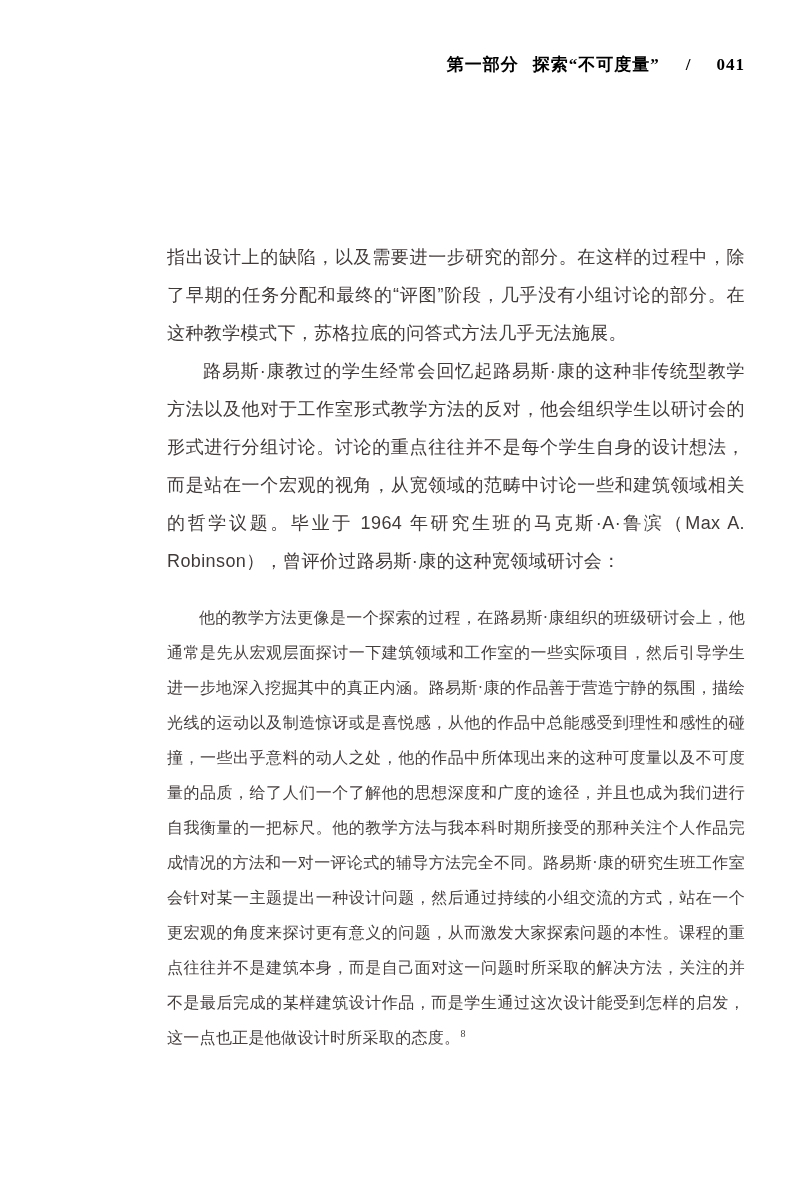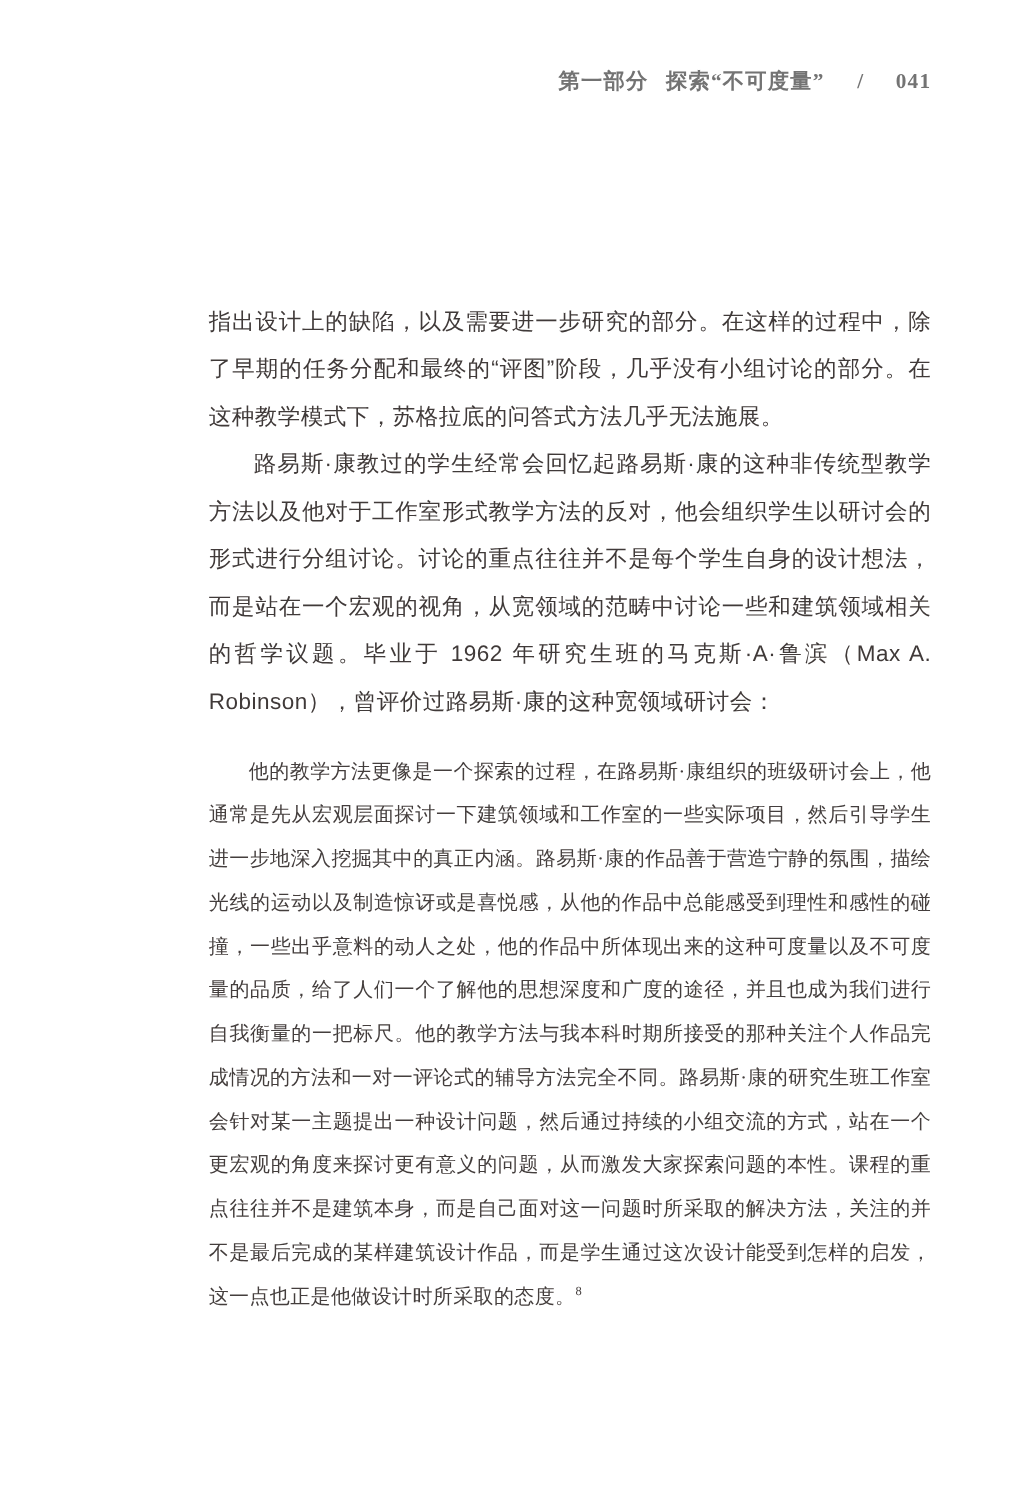--- a/index.html
+++ b/index.html
@@ -13,21 +13,21 @@
     height: 1200px;
     background: #ffffff;
     overflow: hidden;
     font-family: "Liberation Sans", sans-serif;
   }
   
   .running-head {
     position: absolute;
     top: 54px;
     right: 64px;
-    color: #737373;
+    color: #000000;
     font-family: "Liberation Serif", "DejaVu Serif", serif;
     font-weight: bold;
     font-size: 17px;
     line-height: 22px;
     white-space: nowrap;
   }
   .running-head .part { letter-spacing: 1px; }
   .running-head .chapter { margin-left: 14px; letter-spacing: 1px; }
   .running-head .sep { margin-left: 26px; margin-right: 26px; font-weight: bold; }
   .running-head .folio { letter-spacing: 1px; }
@@ -72,17 +72,17 @@
 <body>
 
 <div class="page">
 
   <div class="running-head">
     <span class="part">第一部分</span><span class="chapter">探索“不可度量”</span><span class="sep">/</span><span class="folio">041</span>
   </div>
 
   <div class="text-column">
     <p class="body-para">指出设计上的缺陷，以及需要进一步研究的部分。在这样的过程中，除了早期的任务分配和最终的“评图”阶段，几乎没有小组讨论的部分。在这种教学模式下，苏格拉底的问答式方法几乎无法施展。</p>
-    <p class="body-para indent">路易斯·康教过的学生经常会回忆起路易斯·康的这种非传统型教学方法以及他对于工作室形式教学方法的反对，他会组织学生以研讨会的形式进行分组讨论。讨论的重点往往并不是每个学生自身的设计想法，而是站在一个宏观的视角，从宽领域的范畴中讨论一些和建筑领域相关的哲学议题。毕业于 1962 年研究生班的马克斯·A·鲁滨（Max A. Robinson），曾评价过路易斯·康的这种宽领域研讨会：</p>
+    <p class="body-para indent">路易斯·康教过的学生经常会回忆起路易斯·康的这种非传统型教学方法以及他对于工作室形式教学方法的反对，他会组织学生以研讨会的形式进行分组讨论。讨论的重点往往并不是每个学生自身的设计想法，而是站在一个宏观的视角，从宽领域的范畴中讨论一些和建筑领域相关的哲学议题。毕业于 1964 年研究生班的马克斯·A·鲁滨（Max A. Robinson），曾评价过路易斯·康的这种宽领域研讨会：</p>
     <p class="block-quote"><span>他的教学方法更像是一个探索的过程，在路易斯·康组织的班级研讨会上，他通常是先从宏观层面探讨一下建筑领域和工作室的一些实际项目，然后引导学生进一步地深入挖掘其中的真正内涵。路易斯·康的作品善于营造宁静的氛围，描绘光线的运动以及制造惊讶或是喜悦感，从他的作品中总能感受到理性和感性的碰撞，一些出乎意料的动人之处，他的作品中所体现出来的这种可度量以及不可度量的品质，给了人们一个了解他的思想深度和广度的途径，并且也成为我们进行自我衡量的一把标尺。他的教学方法与我本科时期所接受的那种关注个人作品完成情况的方法和一对一评论式的辅导方法完全不同。路易斯·康的研究生班工作室会针对某一主题提出一种设计问题，然后通过持续的小组交流的方式，站在一个更宏观的角度来探讨更有意义的问题，从而激发大家探索问题的本性。课程的重点往往并不是建筑本身，而是自己面对这一问题时所采取的解决方法，关注的并不是最后完成的某样建筑设计作品，而是学生通过这次设计能受到怎样的启发，这一点也正是他做设计时所采取的态度。</span><sup>8</sup></p>
   </div>
 
 </div>
 
 </body></html>

